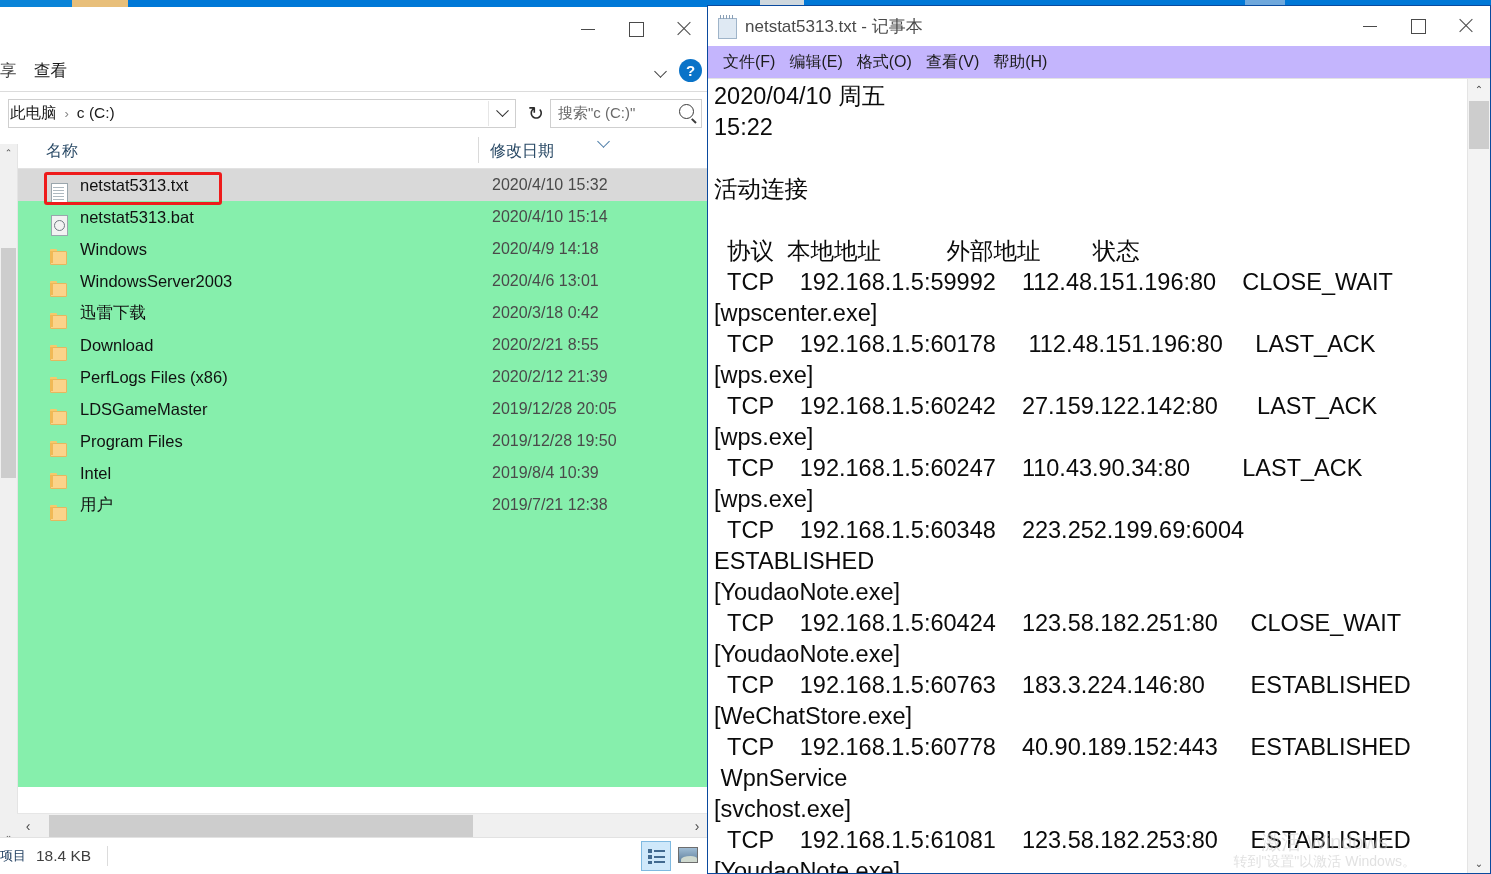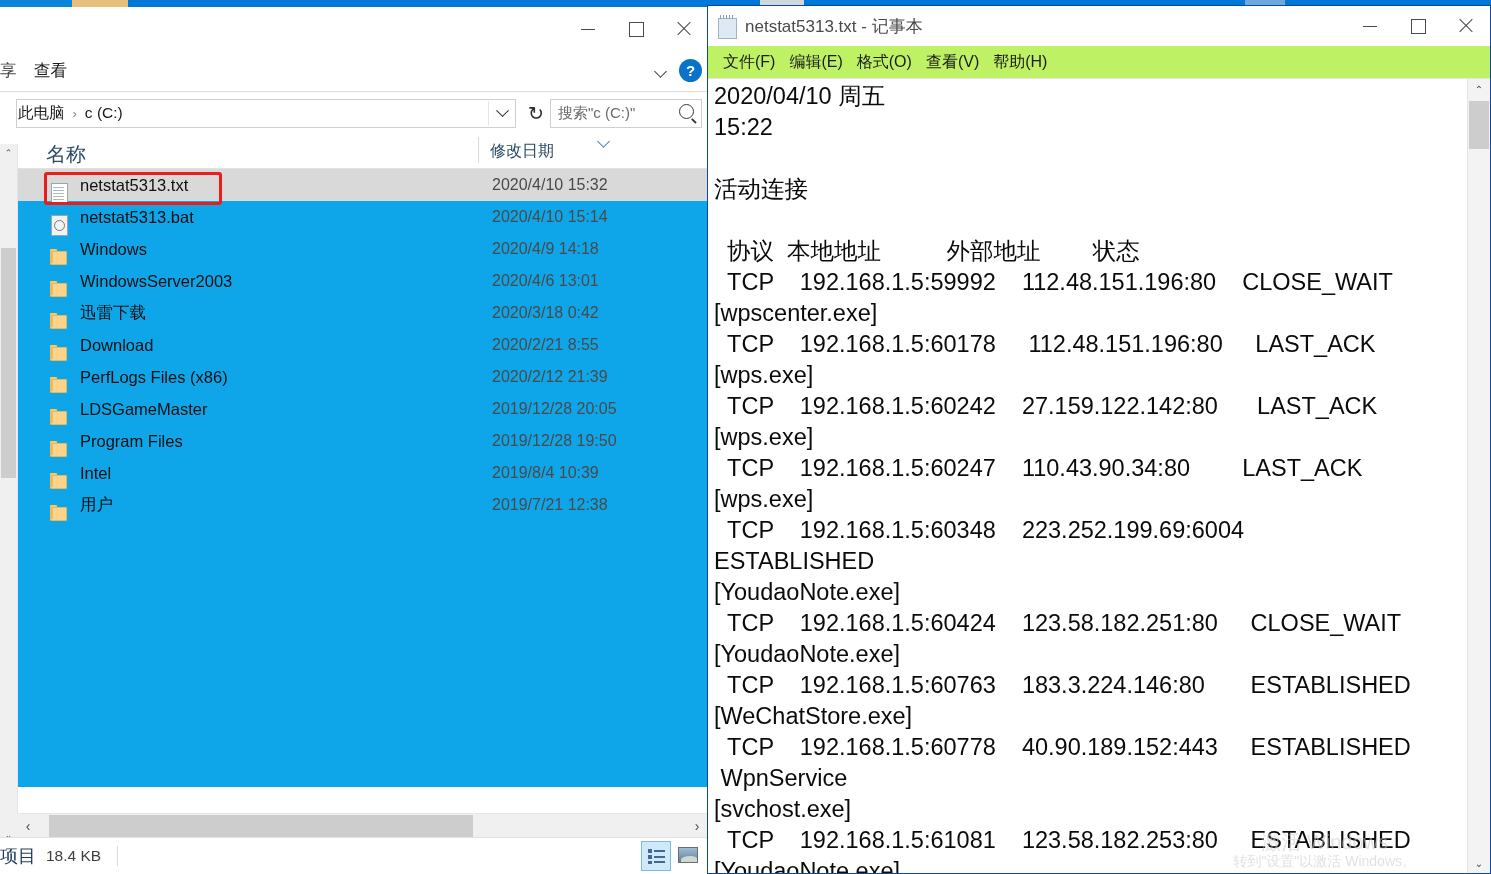--- a/index.html
+++ b/index.html
@@ -39,42 +39,42 @@
   .ribbon-tabs{display:flex;align-items:flex-end;height:40px;padding-left:0px;}
   .ribbon-tab{font-size:16.5px;color:#1a1a1a;padding:0 12px 9px 12px;cursor:default;}
   .ribbon-tab.cut{color:#444;padding-left:0;width:10px;overflow:hidden;}
   .ribbon-right{position:absolute;right:6px;top:8px;display:flex;align-items:center;gap:10px;}
   .chev-down{width:15px;height:15px;position:relative;}
   .chev-down:before{content:"";position:absolute;left:2px;top:4px;width:8px;height:8px;border-right:1.4px solid #3b3b3b;border-bottom:1.4px solid #3b3b3b;transform:rotate(45deg);}
   .help-btn{width:23px;height:23px;border-radius:50%;background:#0a73c8;color:#fff;font-size:15px;display:flex;align-items:center;justify-content:center;font-weight:bold;}
 
   
   .exp-addrrow{position:relative;height:38px;background:#fff;display:flex;align-items:center;padding-top:2px;}
-  .addrbox{position:relative;height:27px;flex:1;margin-left:16px;margin-right:6px;border:1px solid #cfcfcf;background:#fff;display:flex;align-items:center;}
+  .addrbox{position:relative;height:27px;flex:1;margin-left:8px;margin-right:6px;border:1px solid #cfcfcf;background:#fff;display:flex;align-items:center;}
   .crumb{font-size:15.5px;color:#1b1b1b;padding:0 1px;white-space:nowrap;}
   .crumb-sep{color:#888;font-size:13px;padding:0 7px;}
   .addr-spacer{flex:1;}
   .addr-drop{width:26px;height:25px;display:flex;align-items:center;justify-content:center;border-left:1px solid #e6e6e6;}
   .addr-drop:before{content:"";width:8px;height:8px;border-right:1.4px solid #333;border-bottom:1.4px solid #333;transform:rotate(45deg) translate(-2px,-2px);}
   .refresh-btn{width:28px;height:27px;display:flex;align-items:center;justify-content:center;font-size:19px;color:#2b2b2b;}
   .searchbox{position:relative;width:150px;height:27px;border:1px solid #cfcfcf;background:#fff;display:flex;align-items:center;margin-right:6px;}
   .searchbox .sph{font-size:15px;color:#6b6b6b;padding-left:7px;white-space:nowrap;}
   .search-ico{position:absolute;right:7px;top:4px;width:13px;height:13px;border:1.6px solid #3a3a3a;border-radius:50%;}
   .search-ico:after{content:"";position:absolute;right:-4px;bottom:-4px;width:6px;height:1.7px;background:#3a3a3a;transform:rotate(45deg);}
 
   
   .exp-colhdr{position:relative;height:36px;background:#fff;border-bottom:1px solid #e2e2e2;display:flex;align-items:center;}
-  .col-name{position:absolute;left:46px;top:9px;font-size:20px;color:#2a4a66;}
+  .col-name{position:absolute;left:46px;top:9px;font-size:16px;color:#2a4a66;}
   .col-date{position:absolute;left:490px;top:9px;font-size:16px;color:#2a4a66;}
   .col-divider{position:absolute;left:478px;top:5px;width:1px;height:26px;background:#dadada;}
   .sort-arrow{position:absolute;left:596px;top:4px;width:16px;height:12px;}
   .sort-arrow:before{content:"";position:absolute;left:3px;top:1px;width:8px;height:8px;border-right:1.4px solid #4a7ba6;border-bottom:1.4px solid #4a7ba6;transform:rotate(45deg);}
 
   
-  .exp-list{position:relative;background:#0ea5e9;height:618px;overflow:hidden;}
+  .exp-list{position:relative;background:#86efac;height:618px;overflow:hidden;}
   .file-row{position:relative;height:32px;display:flex;align-items:center;cursor:default;}
   .file-row.selected{background:#d9d9d9;}
   .file-icon{position:absolute;left:50px;top:7px;width:19px;height:19px;}
   .file-name{position:absolute;left:80px;font-size:16.5px;color:#111;white-space:nowrap;}
   .file-date{position:absolute;left:492px;font-size:16px;color:#4a4a4a;white-space:nowrap;}
   
   .ico-folder{position:relative;}
   .ico-folder .tab{position:absolute;left:0;top:2px;width:7px;height:4px;background:#f6c96b;border-radius:1px 1px 0 0;}
   .ico-folder .body{position:absolute;left:0;top:4px;width:15px;height:12px;background:#fbd38a;border:1px solid #e6b75e;border-radius:1px;}
   .ico-folder .spine{position:absolute;left:0;top:4px;width:3px;height:12px;background:#f0b956;}
@@ -98,21 +98,21 @@
 
   
   .hscroll{position:absolute;left:17px;bottom:36px;right:0;height:24px;background:#f0f0f0;border-top:1px solid #e6e6e6;}
   .hscroll .lft,.hscroll .rgt{position:absolute;top:0;width:22px;height:24px;display:flex;align-items:center;justify-content:center;font-size:14px;color:#4a4a4a;}
   .hscroll .lft{left:0;}
   .hscroll .rgt{right:0;}
   .hscroll .hthumb{position:absolute;left:32px;top:1px;width:424px;height:22px;background:#cdcdcd;}
 
   
   .exp-status{position:absolute;left:0;bottom:0;width:708px;height:36px;background:#fff;border-top:1px solid #e2e2e2;display:flex;align-items:center;}
-  .status-text{font-size:18px;color:#1b3a5c;padding-left:0px;white-space:nowrap;}
+  .status-text{font-size:13px;color:#1b3a5c;padding-left:0px;white-space:nowrap;}
   .status-size{font-size:15.5px;color:#404040;padding-left:10px;}
   .status-sep{width:1px;height:20px;background:#dcdcdc;margin-left:16px;}
   .viewmodes{position:absolute;right:6px;top:3px;display:flex;gap:3px;}
   .vm-btn{width:28px;height:28px;display:flex;align-items:center;justify-content:center;}
   .vm-btn.active{background:#cfe8fa;border:1px solid #7fb9e0;}
   .vm-details{position:relative;width:17px;height:15px;}
   .vm-details i{position:absolute;background:#41698f;display:block;}
   .vm-tiles{position:relative;width:18px;height:14px;background:linear-gradient(#9fbcd4,#5f7f9c);border:1px solid #6d6d6d;overflow:hidden;}
   .vm-tiles:after{content:"";position:absolute;left:2px;bottom:0;width:16px;height:6px;background:#cfd9cf;border-radius:60% 40% 0 0;}
 
@@ -122,21 +122,21 @@
     background:#fff;border:1px solid #0a4a9e;box-sizing:border-box;overflow:hidden;
   }
   .np-titlebar{position:relative;height:40px;background:#fff;display:flex;align-items:center;}
   .np-ico{position:relative;width:19px;height:22px;margin-left:10px;}
   .np-ico .pad{position:absolute;left:0;top:3px;width:17px;height:19px;background:#dfe9f3;border:1px solid #9fb4c9;}
   .np-ico .rings{position:absolute;left:2px;top:0;width:13px;height:4px;background:repeating-linear-gradient(90deg,#8a9fb5 0 1px,transparent 1px 3px);}
   .np-title{font-size:17px;color:#4a4a4a;margin-left:8px;white-space:nowrap;}
   .np-caption-btns{position:absolute;right:0;top:0;display:flex;height:40px;}
   .np-cap{width:48px;height:40px;display:flex;align-items:center;justify-content:center;}
 
-  .np-menubar{position:relative;height:32px;background:#bef264;border-bottom:1px solid #e3e3e3;display:flex;align-items:center;padding-left:8px;}
+  .np-menubar{position:relative;height:32px;background:#c4b5fd;border-bottom:1px solid #e3e3e3;display:flex;align-items:center;padding-left:8px;}
   .np-menu{font-size:16px;color:#1c1c1c;padding:0 7px;cursor:default;}
 
   .np-body{position:relative;height:794px;background:#fff;overflow:hidden;}
   .np-text{
     position:absolute;left:6px;top:2px;right:26px;
     font-family:"Liberation Sans","DejaVu Sans",sans-serif;
     font-size:23.5px;line-height:31px;color:#0b0b0b;
     white-space:pre-wrap;word-break:break-word;
   }
   .np-vscroll{position:absolute;right:0;top:0;width:22px;height:794px;background:#f3f3f3;border-left:1px solid #e4e4e4;}

